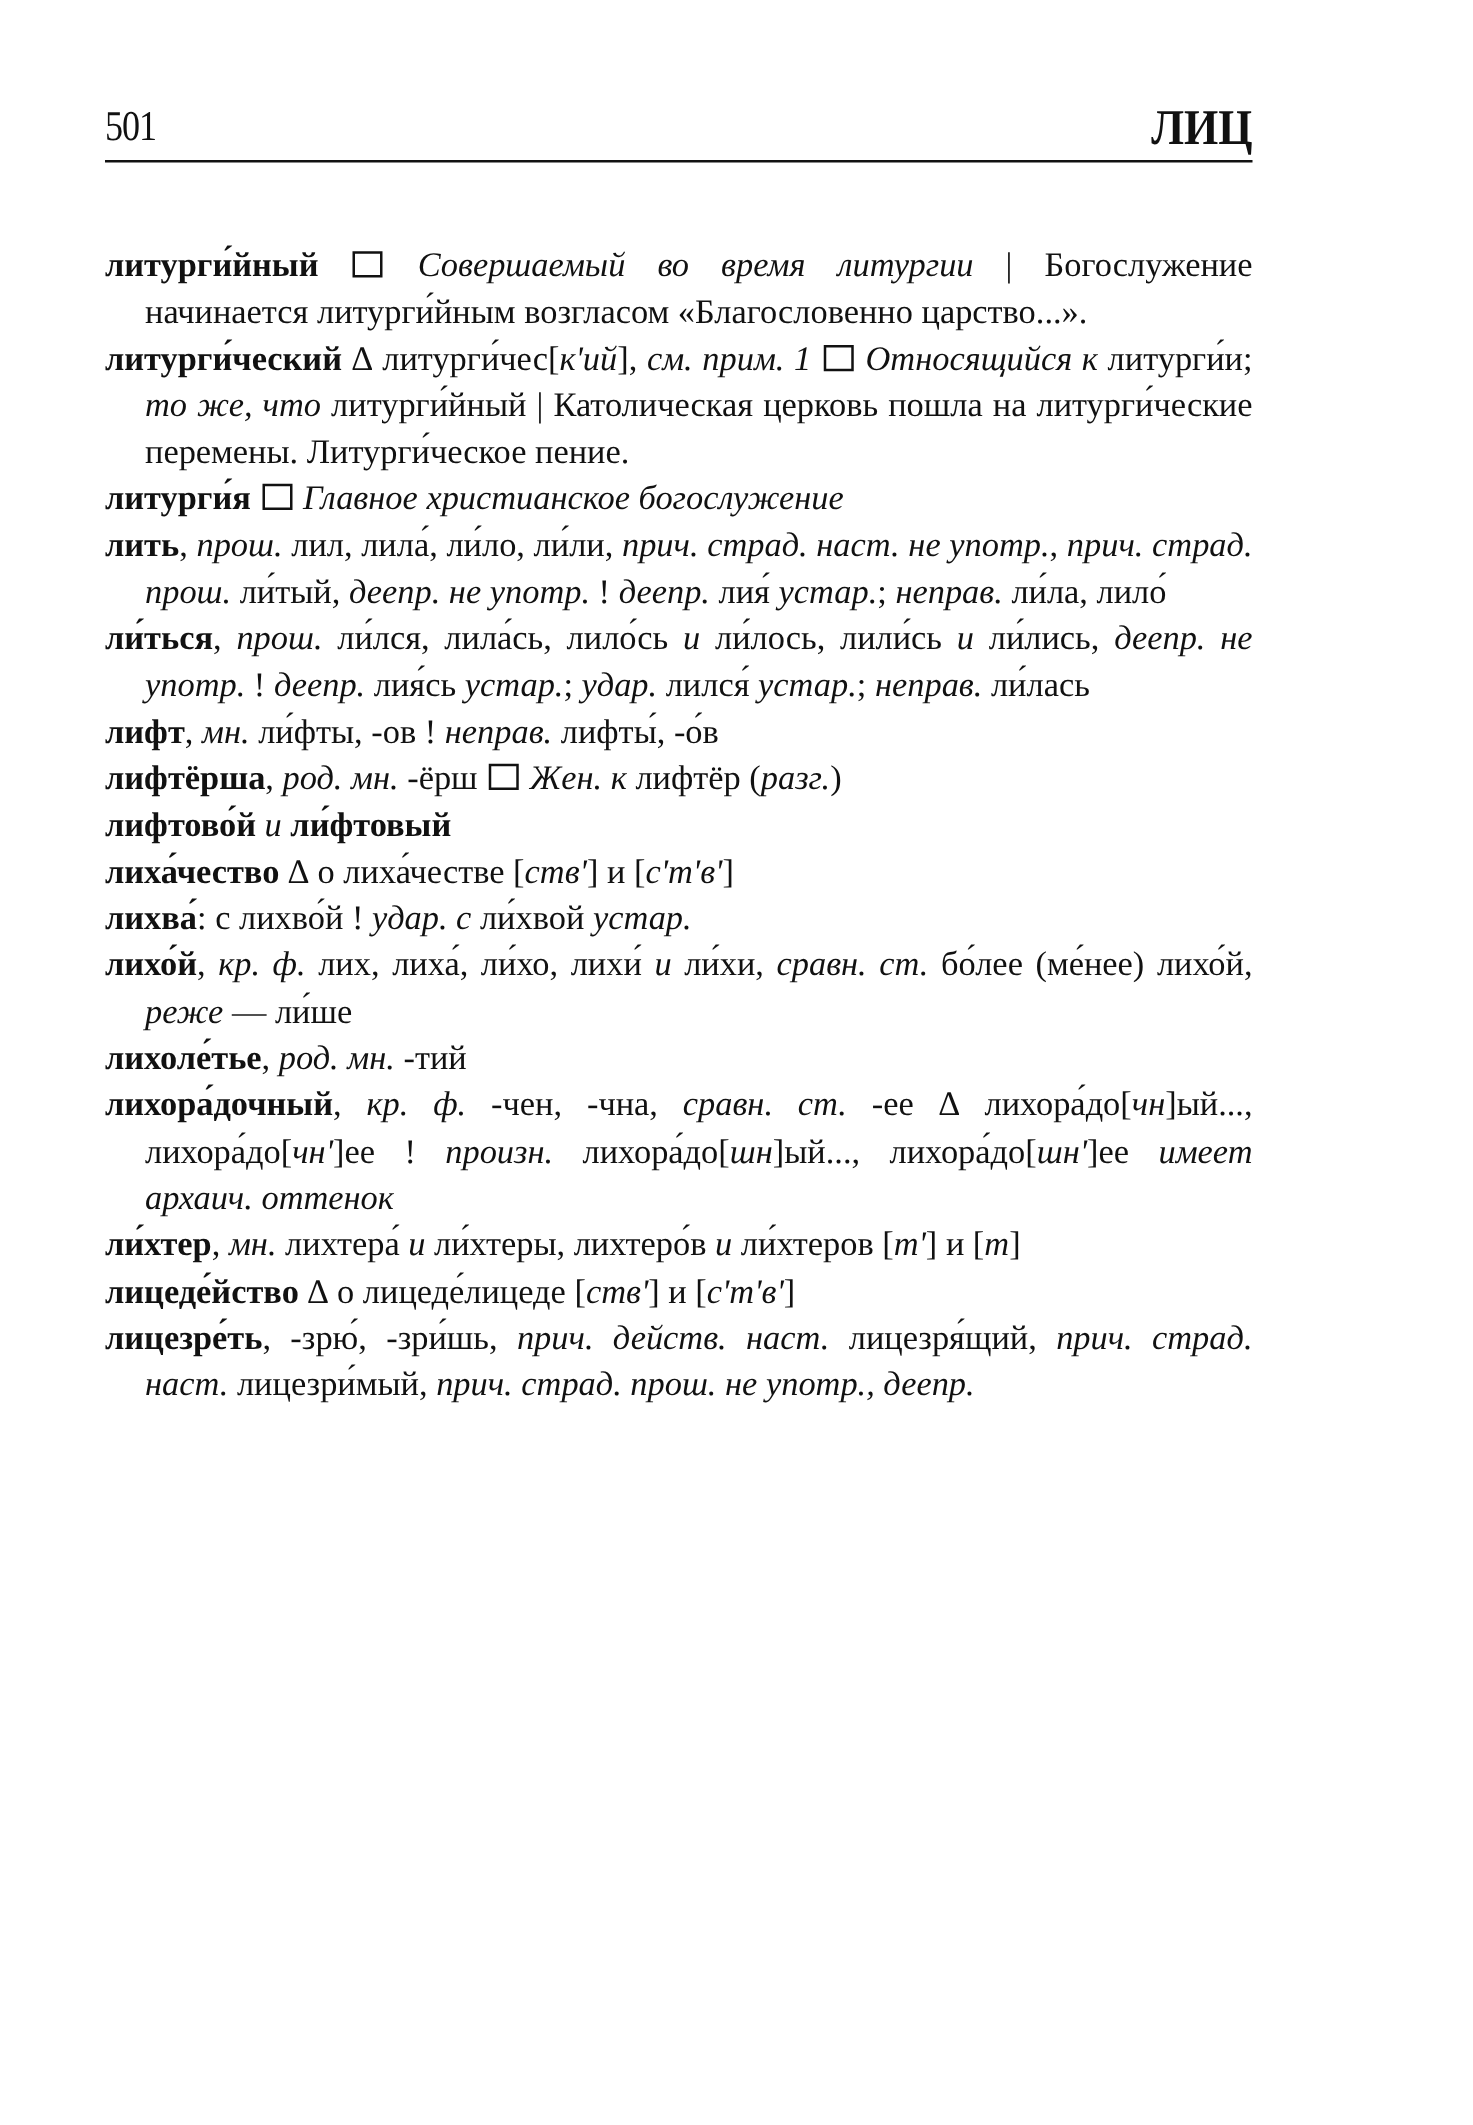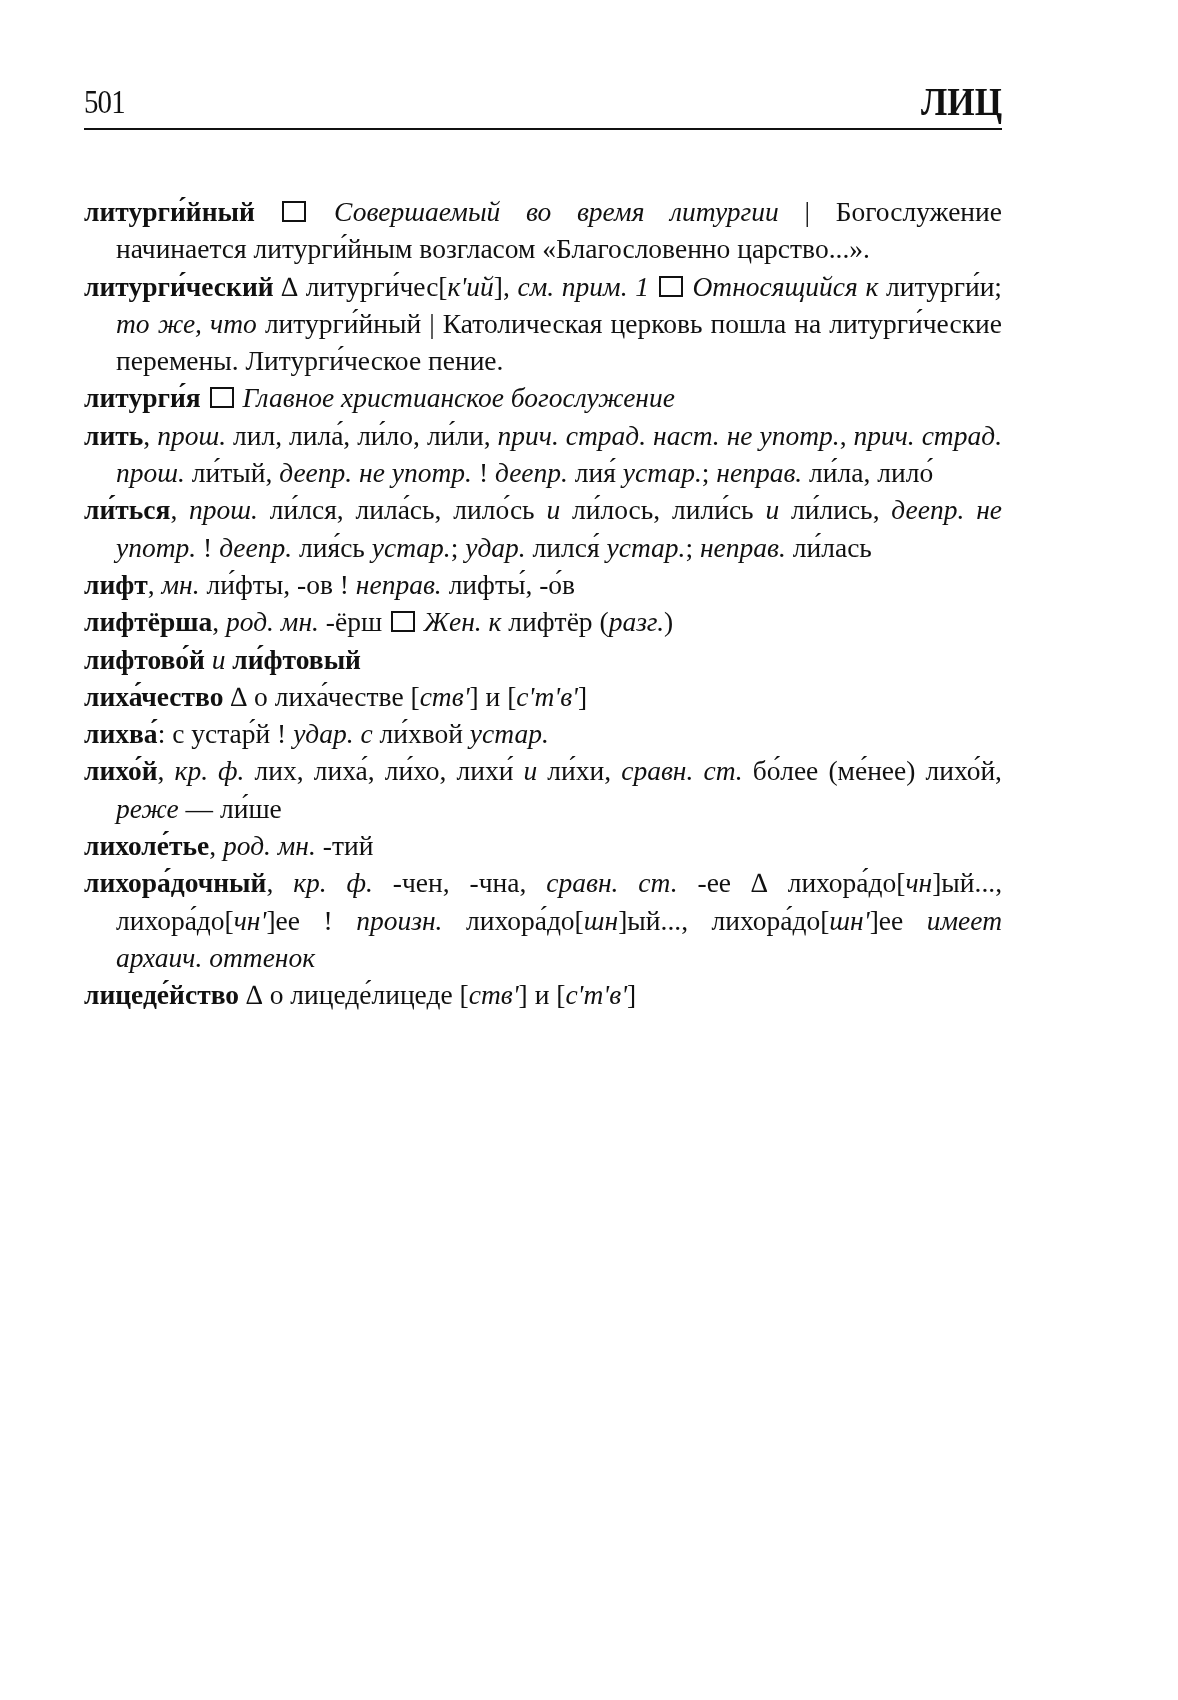--- a/index.html
+++ b/index.html
@@ -51,18 +51,20 @@
 <div class="entries">
     <p class="entry"><span class="hw">литурги́йный</span><span> </span><span class="sq"></span><span class="it"> Совершаемый во время литургии</span><span> | Богослуже­ние начинается литурги́йным возгласом «Благословенно царство...».</span></p>
     <p class="entry"><span class="hw">литурги́ческий</span><span> ∆ литурги́чес[</span><span class="it">к'ий</span><span>], </span><span class="it">см. прим. 1</span><span> </span><span class="sq"></span><span class="it"> Относящий­ся к</span><span> литурги́и; </span><span class="it">то же, что</span><span> литурги́йный | Католическая цер­ковь пошла на литурги́ческие перемены. Литурги́ческое пе­ние.</span></p>
     <p class="entry"><span class="hw">литурги́я</span><span> </span><span class="sq"></span><span class="it"> Главное христианское богослужение</span></p>
     <p class="entry"><span class="hw">лить</span><span>, </span><span class="it">прош.</span><span> лил, лила́, ли́ло, ли́ли, </span><span class="it">прич. страд. наст. не употр.</span><span>, </span><span class="it">прич. страд. прош.</span><span> ли́тый, </span><span class="it">деепр. не употр.</span><span> ! </span><span class="it">деепр.</span><span> лия́ </span><span class="it">ус­тар.</span><span>; </span><span class="it">неправ.</span><span> ли́ла, лило́</span></p>
     <p class="entry"><span class="hw">ли́ться</span><span>, </span><span class="it">прош.</span><span> ли́лся, лила́сь, лило́сь </span><span class="it">и</span><span> ли́лось, лили́сь </span><span class="it">и</span><span> ли́лись, </span><span class="it">деепр. не употр.</span><span> ! </span><span class="it">деепр.</span><span> лия́сь </span><span class="it">устар.</span><span>; </span><span class="it">удар.</span><span> лился́ </span><span class="it">устар.</span><span>; </span><span class="it">неправ.</span><span> ли́лась</span></p>
     <p class="entry"><span class="hw">лифт</span><span>, </span><span class="it">мн.</span><span> ли́фты, -ов ! </span><span class="it">неправ.</span><span> лифты́, -о́в</span></p>
     <p class="entry"><span class="hw">лифтёрша</span><span>, </span><span class="it">род. мн.</span><span> -ёрш </span><span class="sq"></span><span class="it"> Жен. к</span><span> лифтёр (</span><span class="it">разг.</span><span>)</span></p>
     <p class="entry"><span class="hw">лифтово́й</span><span class="it"> и </span><span class="hw">ли́фтовый</span></p>
     <p class="entry"><span class="hw">лиха́чество</span><span> ∆ о лиха́честве [</span><span class="it">ств'</span><span>] и [</span><span class="it">с'т'в'</span><span>]</span></p>
-    <p class="entry"><span class="hw">лихва́</span><span>: с устар́й ! </span><span class="it">удар. с</span><span> ли́хвой </span><span class="it">устар.</span></p>
+    <p class="entry"><span class="hw">лихва́</span><span>: с лихво́й ! </span><span class="it">удар. с</span><span> ли́хвой </span><span class="it">устар.</span></p>
     <p class="entry"><span class="hw">лихо́й</span><span>, </span><span class="it">кр. ф.</span><span> лих, лиха́, ли́хо, лихи́ </span><span class="it">и</span><span> ли́хи, </span><span class="it">сравн. ст.</span><span> бо́лее (ме́нее) лихо́й, </span><span class="it">реже</span><span> — ли́ше</span></p>
     <p class="entry"><span class="hw">лихоле́тье</span><span>, </span><span class="it">род. мн.</span><span> -тий</span></p>
     <p class="entry"><span class="hw">лихора́дочный</span><span>, </span><span class="it">кр. ф.</span><span> -чен, -чна, </span><span class="it">сравн. ст.</span><span> -ее ∆ лихора́до[</span><span class="it">чн</span><span>]ый..., лихора́до[</span><span class="it">чн'</span><span>]ее ! </span><span class="it">произн.</span><span> лихора́до[</span><span class="it">шн</span><span>]ый..., лихора́до[</span><span class="it">шн'</span><span>]ее </span><span class="it">име­ет архаич. оттенок</span></p>
+    <p class="entry"><span class="hw">ли́хтер</span><span>, </span><span class="it">мн.</span><span> лихтера́ </span><span class="it">и</span><span> ли́хтеры, лихтеро́в </span><span class="it">и</span><span> ли́хтеров [</span><span class="it">т'</span><span>] и [</span><span class="it">т</span><span>]</span></p>
     <p class="entry"><span class="hw">лицеде́йство</span><span> ∆ о лицеде́лицеде [</span><span class="it">ств'</span><span>] и [</span><span class="it">с'т'в'</span><span>]</span></p>
+    <p class="entry"><span class="hw">лицезре́ть</span><span>, -зрю́, -зри́шь, </span><span class="it">прич. действ. наст.</span><span> лицезря́щий, </span><span class="it">прич. страд. наст.</span><span> лицезри́мый, </span><span class="it">прич. страд. прош. не употр., деепр.</span></p>
   </div>
 
 </body></html>

